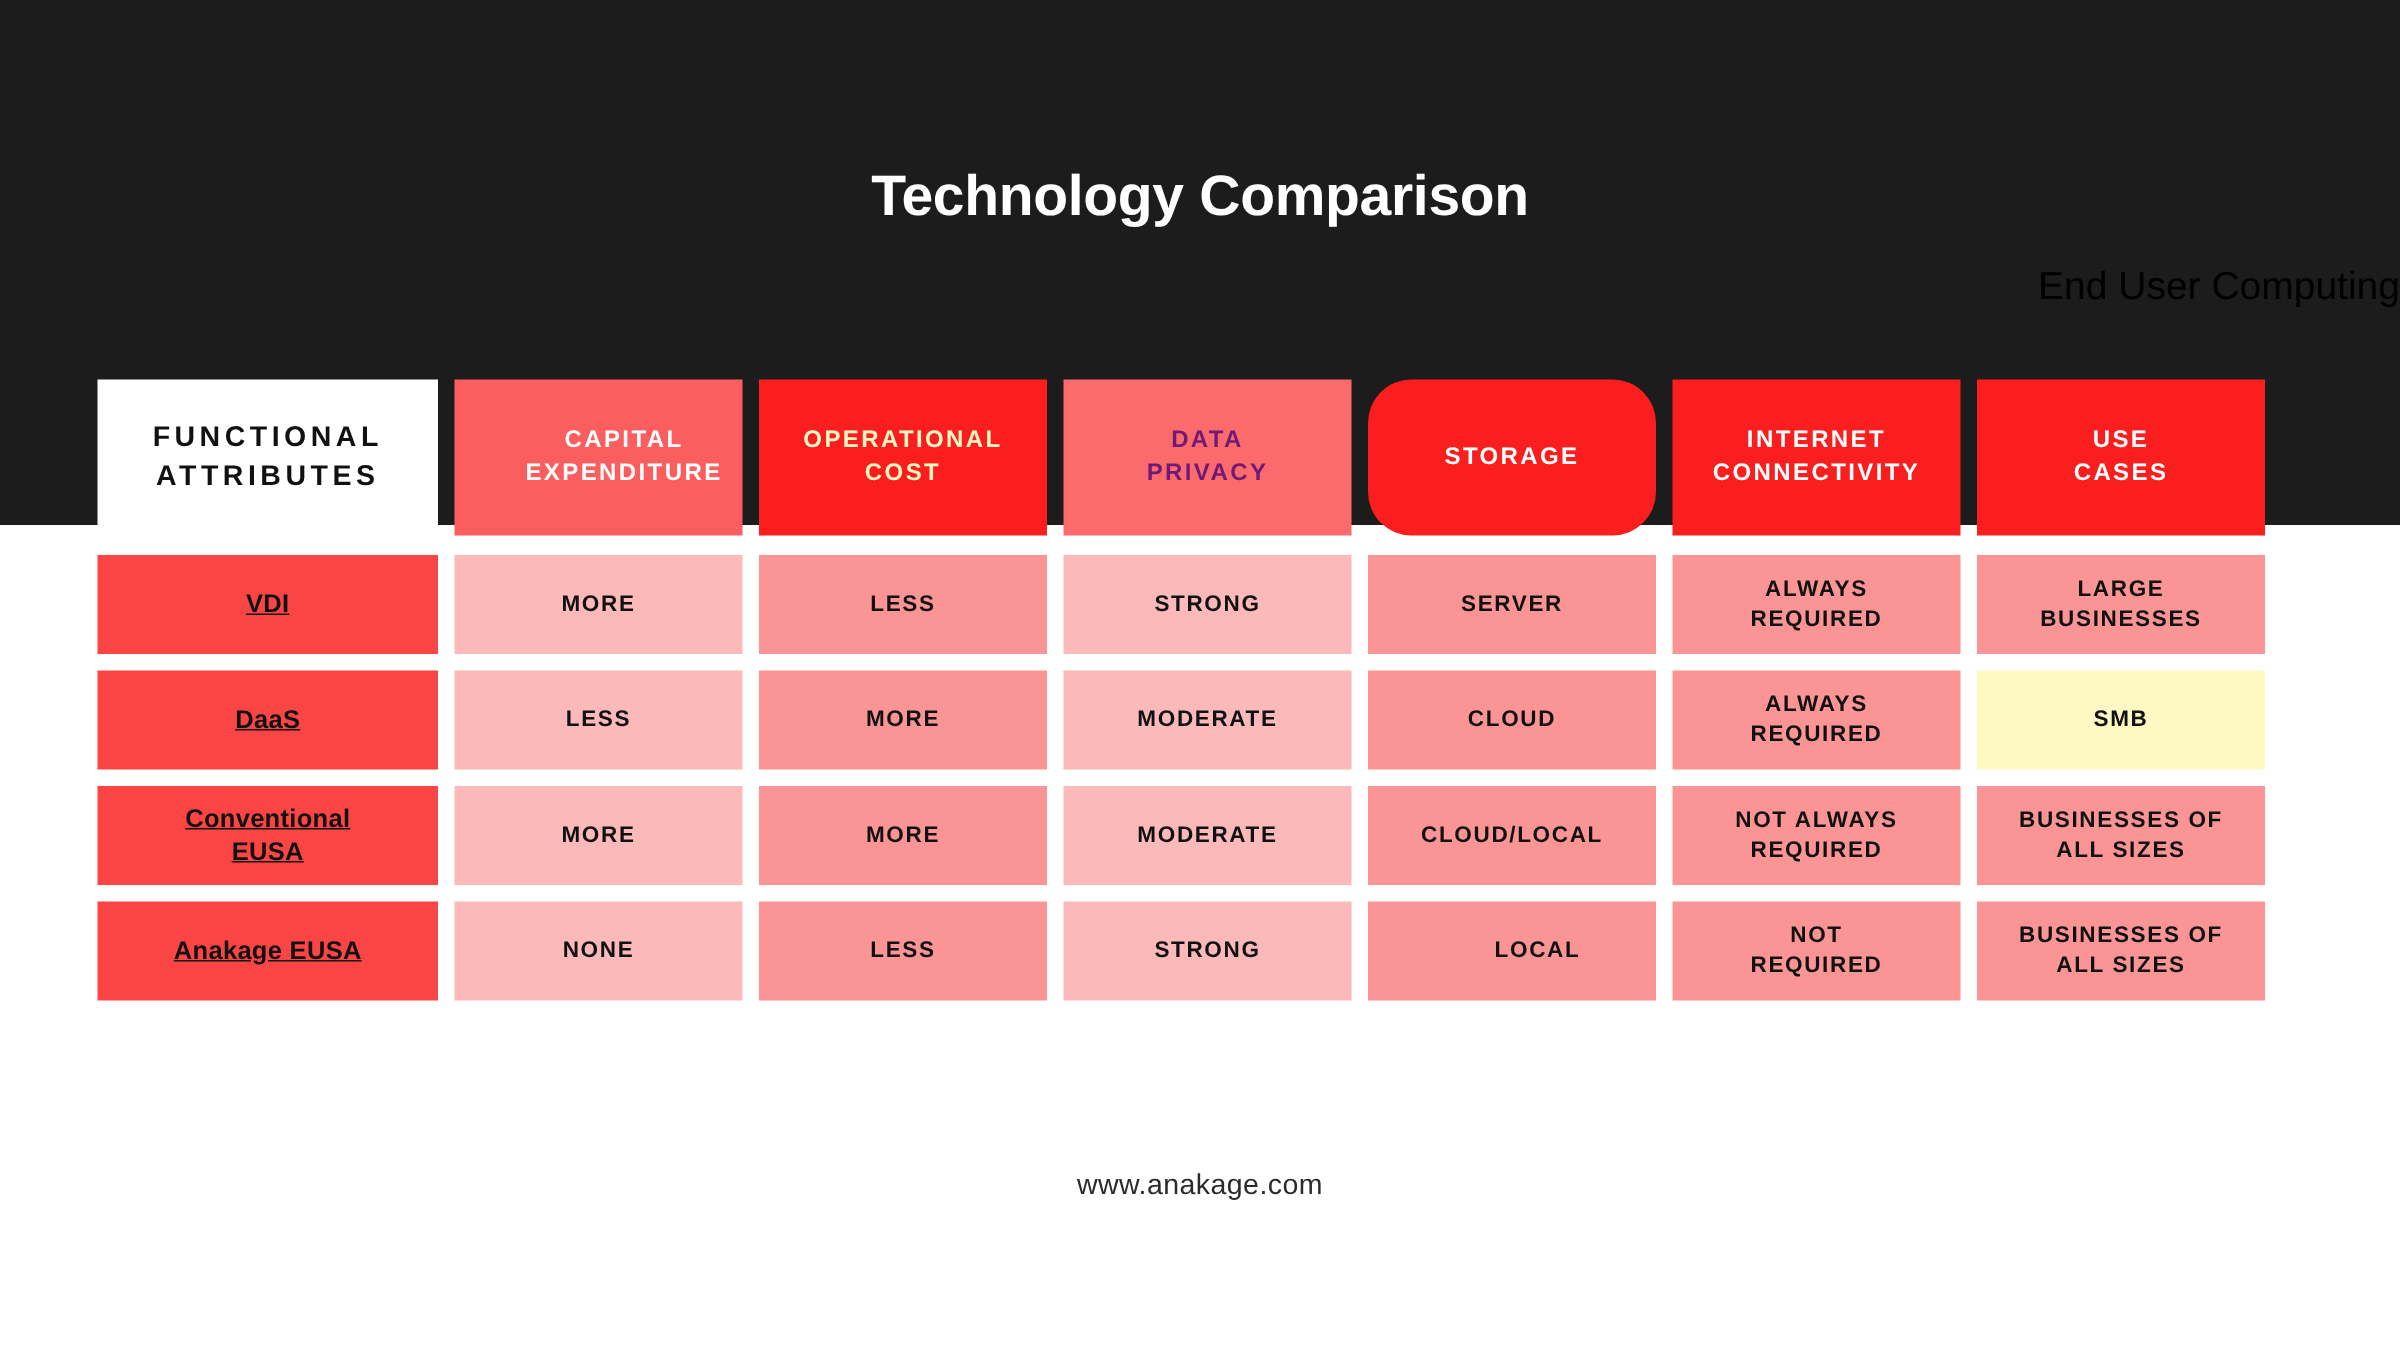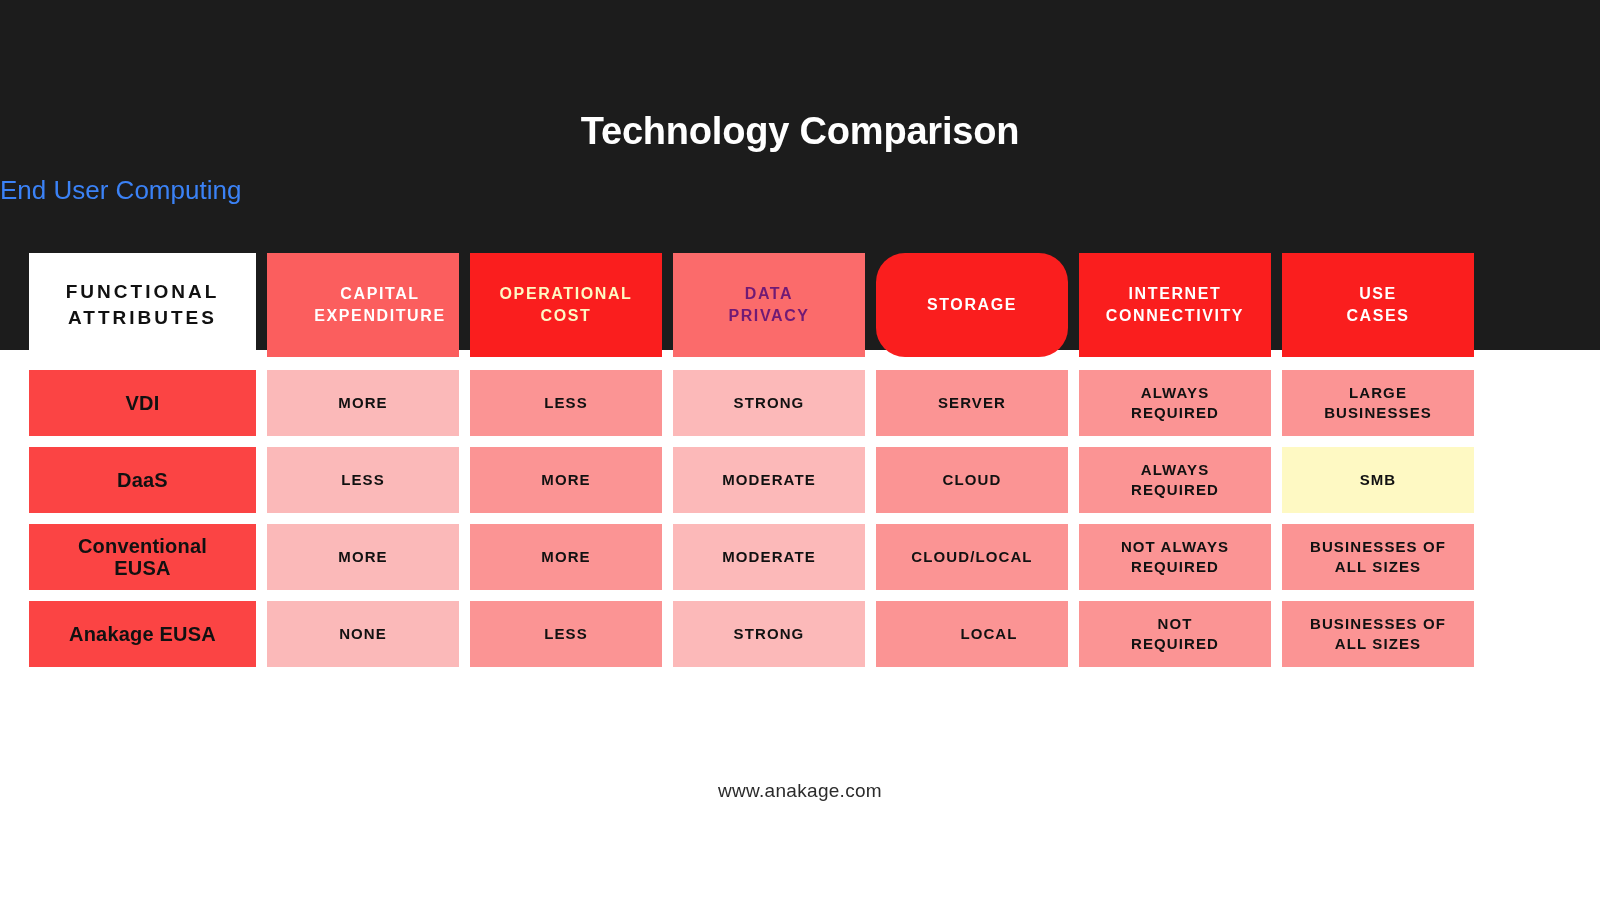--- a/index.html
+++ b/index.html
@@ -31,38 +31,39 @@
     color:#ffffff;
     font-size:38px;
     font-weight:bold;
     letter-spacing:-0.2px;
     line-height:48px;
   }
   .hero-subtitle {
     position:absolute;
     left:0; top:172px;
     width:1600px;
-    text-align:left;
-    color:#3b82f6;
+    text-align:right;
+    color:#000000;
     font-size:26px;
     font-weight:400;
     line-height:36px;
   }
 
   
   .grid {
     position:absolute;
     left:29px; top:253px;
     width:1542px;
   }
 
   .grid-row {
     display:flex;
     align-items:center;
     gap:11px;
+    margin-left:36px;
   }
   .header-row { margin-bottom:13px; }
   .body-row  { margin-bottom:11px; }
 
   .cell {
     display:flex;
     align-items:center;
     justify-content:center;
     text-align:center;
     padding:4px 6px;
@@ -93,23 +94,24 @@
   
   .body-row .cell {
     height:66px;
     font-size:15px;
     font-weight:bold;
     letter-spacing:1.1px;
     line-height:20px;
     color:#111111;
   }
   .body-row .col-attr {
-    font-size:20px;
+    font-size:17px;
     letter-spacing:0.2px;
     line-height:22px;
+    text-decoration:underline;
   }
 
   
   .footer-url {
     position:absolute;
     left:0; top:780px;
     width:1600px;
     text-align:center;
     color:#2b2b2b;
     font-size:19px;

